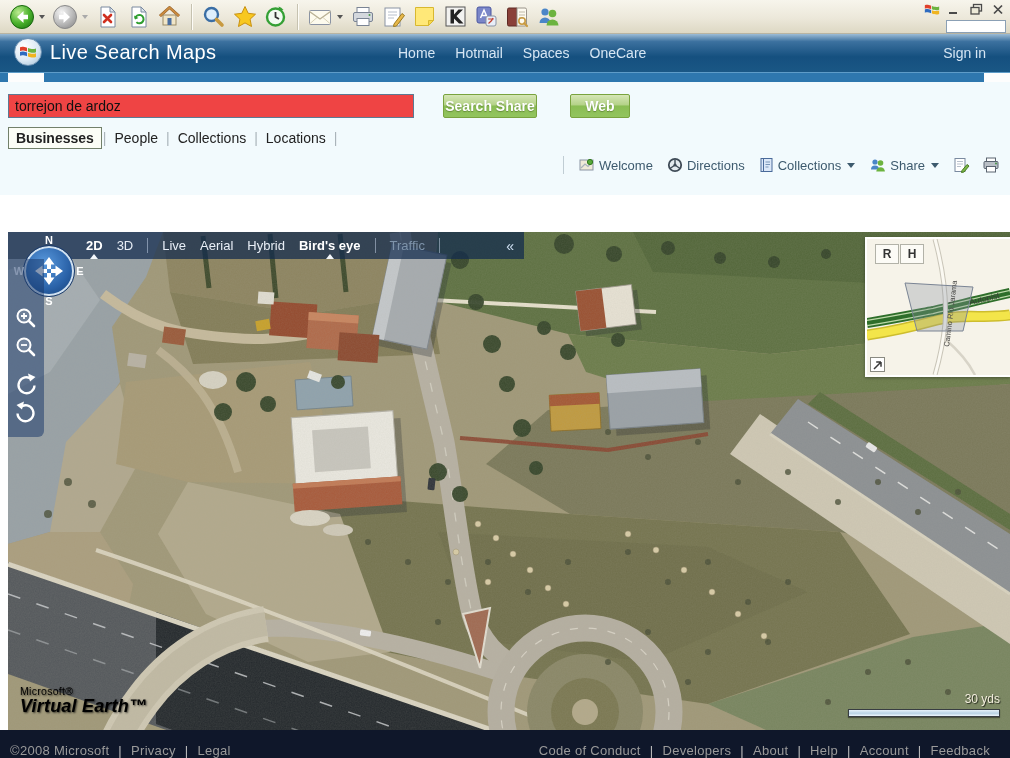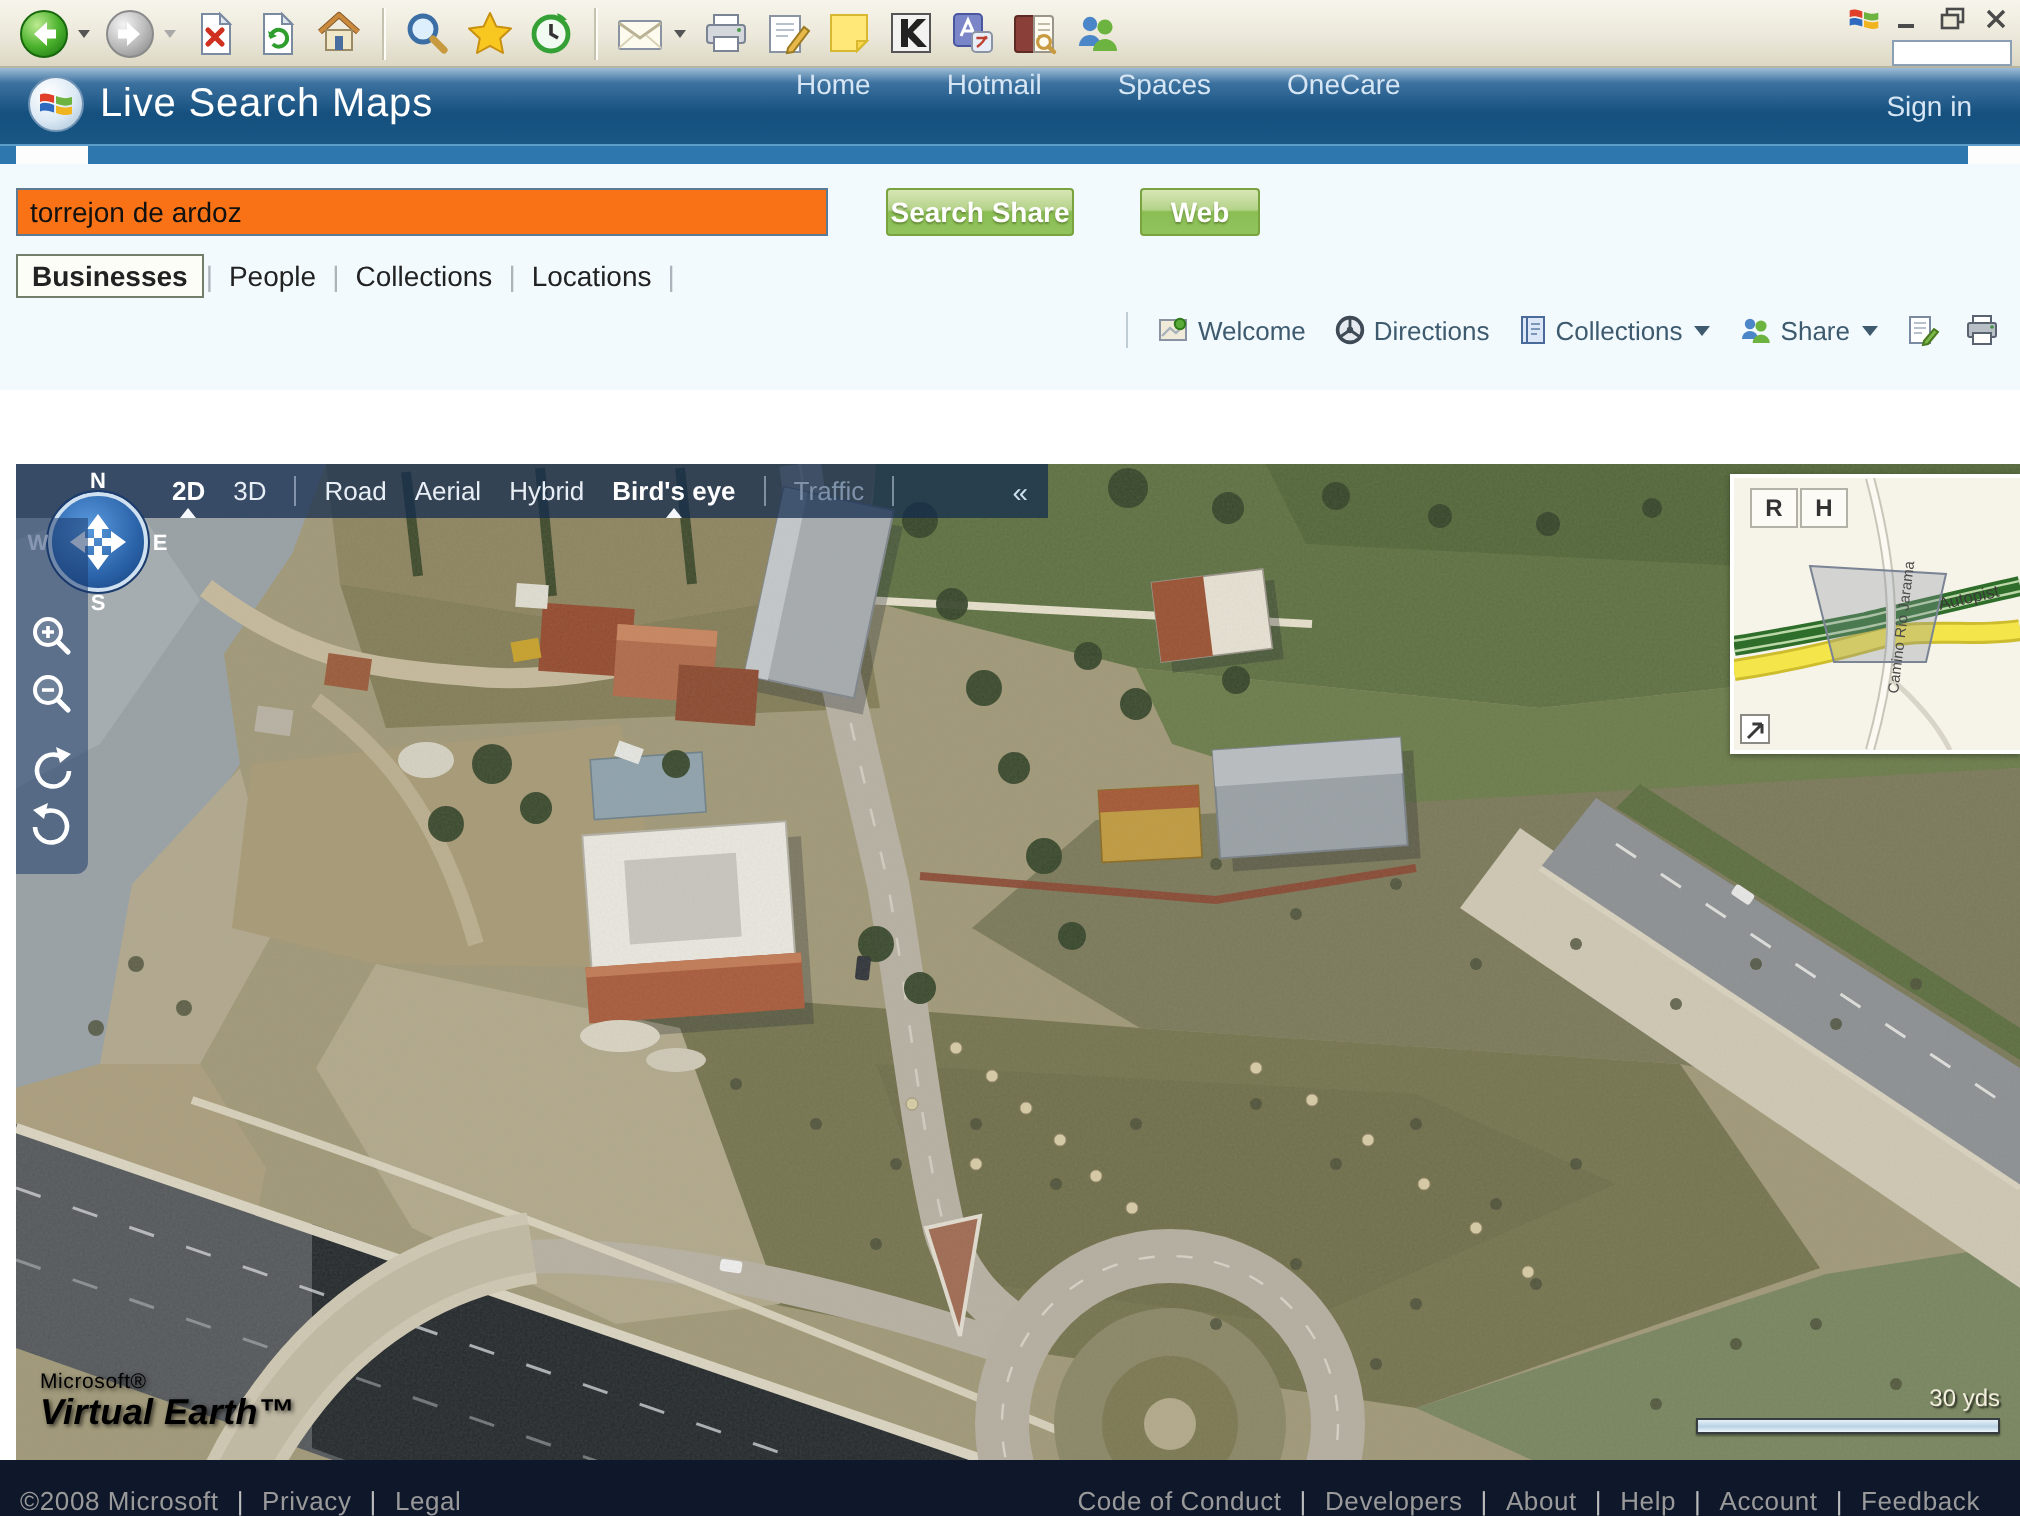--- a/index.html
+++ b/index.html
@@ -23,33 +23,33 @@
 
   
   .site-header { position:absolute; left:0; top:34px; width:1010px; height:38px;
     background:linear-gradient(180deg,#9cbcd6 0%,#477a a8 0%,#3c719f 18%,#15507f 60%,#1a5785 100%);
     background:linear-gradient(180deg,#9cbcd6 0%,#3c719f 20%,#15507f 60%,#1a5785 100%); }
   .brand { position:absolute; left:14px; top:4px; display:flex; align-items:center; gap:8px; cursor:pointer; }
   .brand-orb { width:28px; height:28px; border-radius:50%;
     background:radial-gradient(circle at 35% 30%, #ffffff 0%, #dce9f4 55%, #9fbcd4 100%);
     border:1px solid #6f93b4; display:flex; align-items:center; justify-content:center; }
   .brand-text { color:#fff; font-size:20px; letter-spacing:.4px; }
-  .hdr-nav { position:absolute; left:398px; top:0; height:38px; display:flex; align-items:flex-start; gap:38px; }
+  .hdr-nav { position:absolute; left:398px; top:0; height:38px; display:flex; align-items:center; gap:20px; }
   .hdr-link { color:#d6e6f4; font-size:14px; cursor:pointer; }
   .signin { position:absolute; right:24px; top:0; height:38px; display:flex; align-items:center;
     color:#d6e6f4; font-size:14px; cursor:pointer; }
   .sub-strip { position:absolute; left:0; top:72px; width:1010px; height:10px; background:#2e77ae;
     border-top:1px solid #5e9cc8; }
   .sub-notch { position:absolute; left:8px; top:0; width:36px; height:10px; background:#fdfdfd; }
   .sub-notch-r { position:absolute; right:0; top:0; width:26px; height:10px; background:#fdfdfd; }
 
   
   .search-panel { position:absolute; left:0; top:82px; width:1010px; height:113px; background:#f2fafd; }
   .search-input { position:absolute; left:8px; top:12px; width:406px; height:24px; border:1px solid #5c7a93;
-    background:#f97316; font-family:"Liberation Sans",sans-serif; font-size:14px; padding:0 6px; color:#111; }
+    background:#ef4444; font-family:"Liberation Sans",sans-serif; font-size:14px; padding:0 6px; color:#111; }
   .green-btn { position:absolute; top:12px; height:24px; border:1px solid #79a33e; border-radius:2px;
     background:linear-gradient(180deg,#d6e6b6 0%,#b4d288 45%,#8abd53 50%,#92c45e 100%);
     color:#fff; font-size:14px; font-weight:bold; text-shadow:0 1px 1px rgba(80,110,40,.65);
     display:flex; align-items:center; justify-content:center; cursor:pointer; }
   .btn-search { left:443px; width:94px; }
   .btn-web { left:570px; width:60px; }
   .scope-tabs { position:absolute; left:8px; top:45px; display:flex; align-items:center; font-size:14px; color:#222; }
   .scope-active { border:1px solid #72806a; padding:2px 7px; font-weight:bold; background:#fbfdf6; cursor:pointer; }
   .scope-item { padding:2px 7px; cursor:pointer; }
   .scope-div { color:#aab4ba; padding:0 1px; }
@@ -558,21 +558,21 @@
 
       <rect width="1002" height="498" filter="url(#grain)" opacity=".45"></rect>
     </svg>
 
     <div class="map-bar">
       <span class="map-tab active">
         <span>2D</span><span class="tabmark"></span>
       </span>
       <span class="map-tab">3D</span>
       <span class="bar-div"></span>
-      <span class="map-tab">Road</span>
+      <span class="map-tab">Live</span>
       <span class="map-tab">Aerial</span>
       <span class="map-tab">Hybrid</span>
       <span class="map-tab active">
         <span>Bird's eye</span><span class="tabmark"></span>
       </span>
       <span class="bar-div"></span>
       <span class="map-tab dim">Traffic</span>
       <span class="bar-div"></span>
       <span class="collapse-btn">«</span>
     </div>

